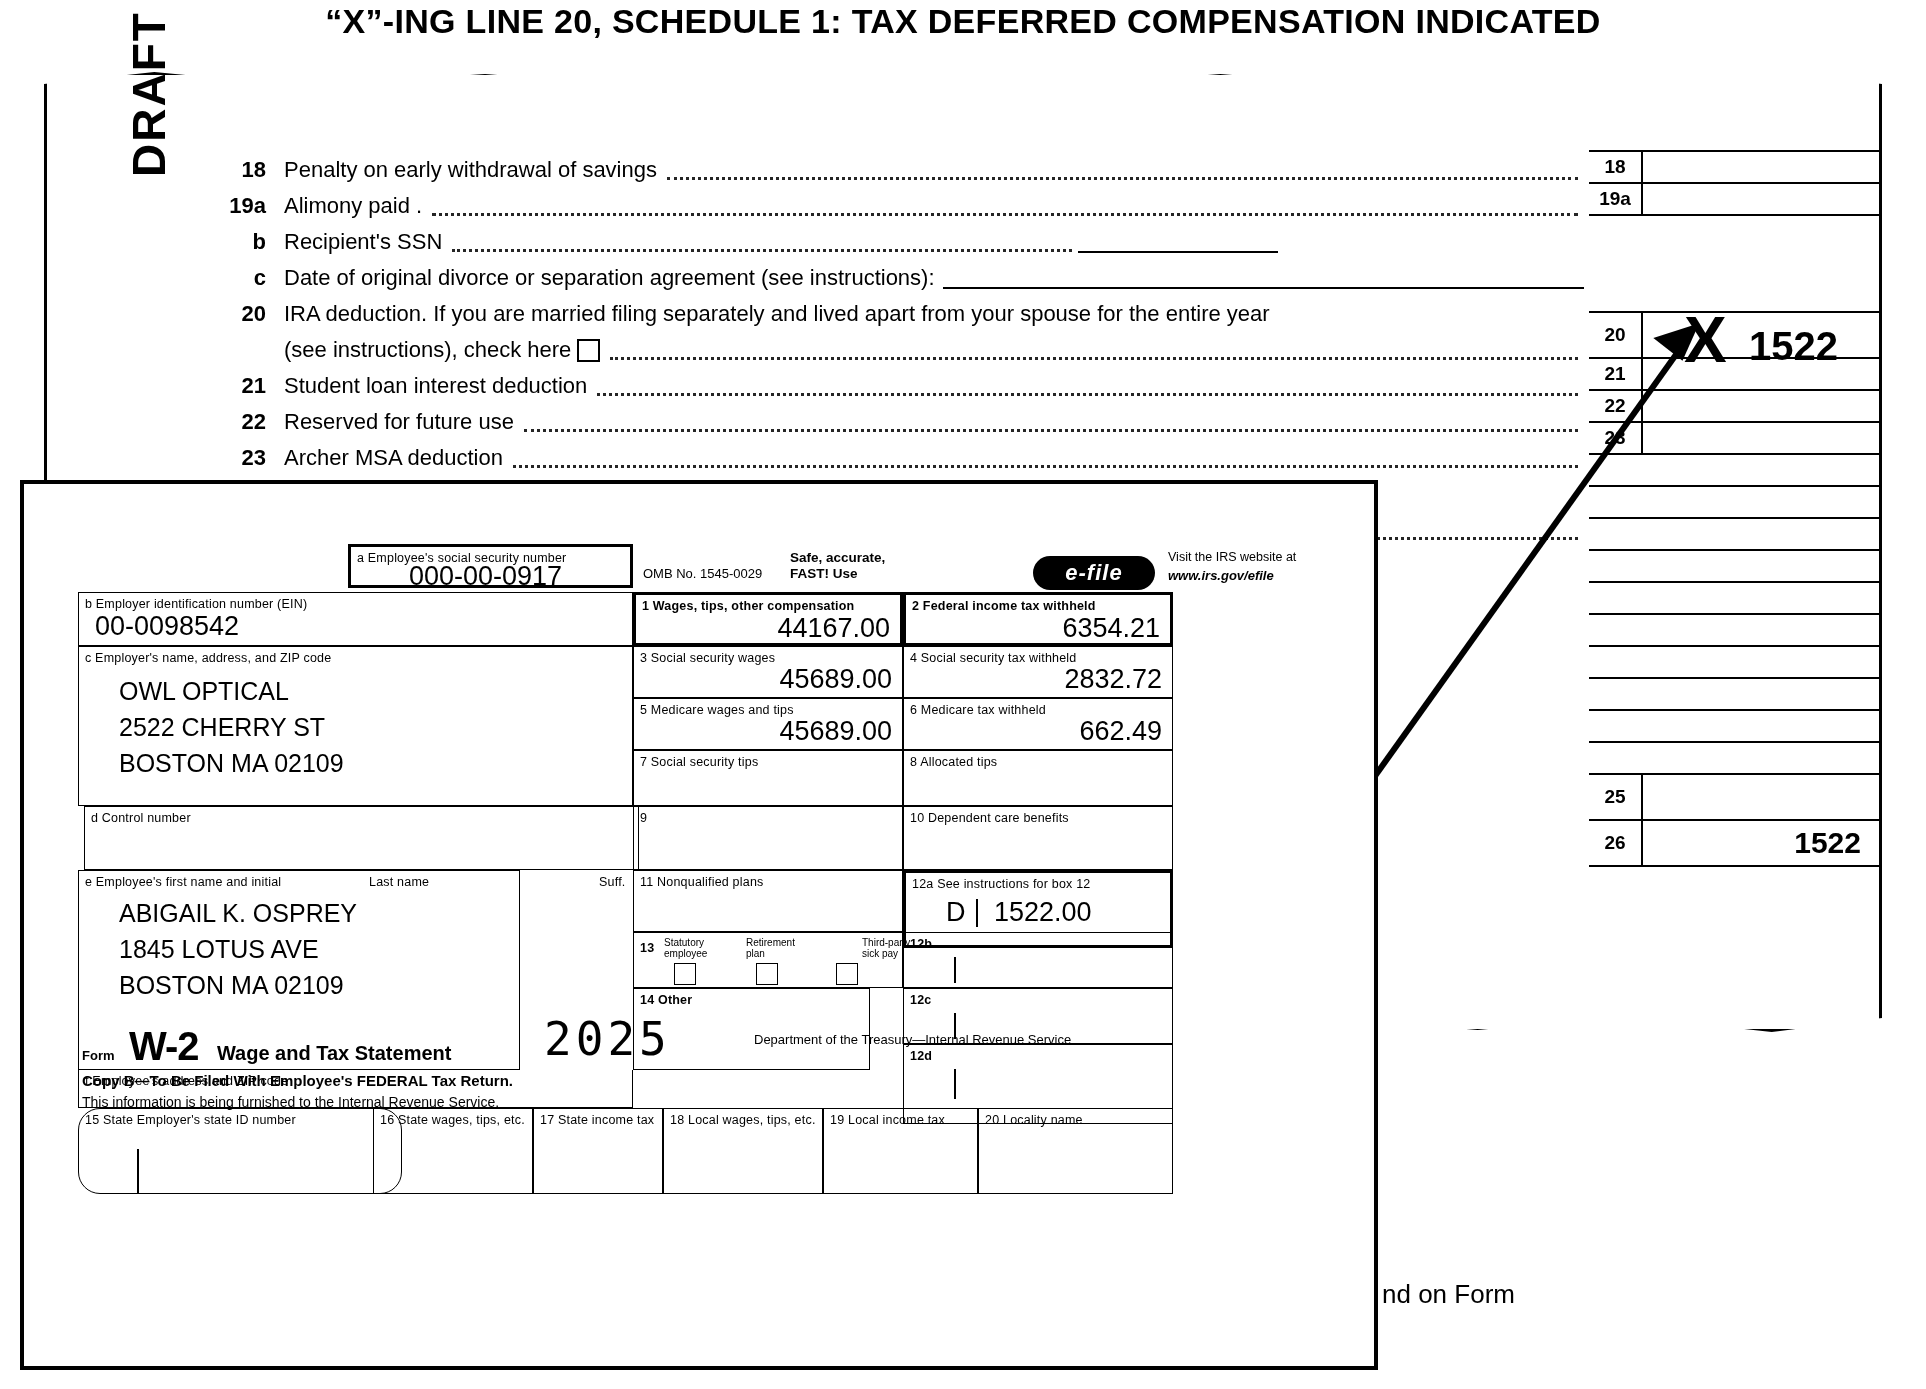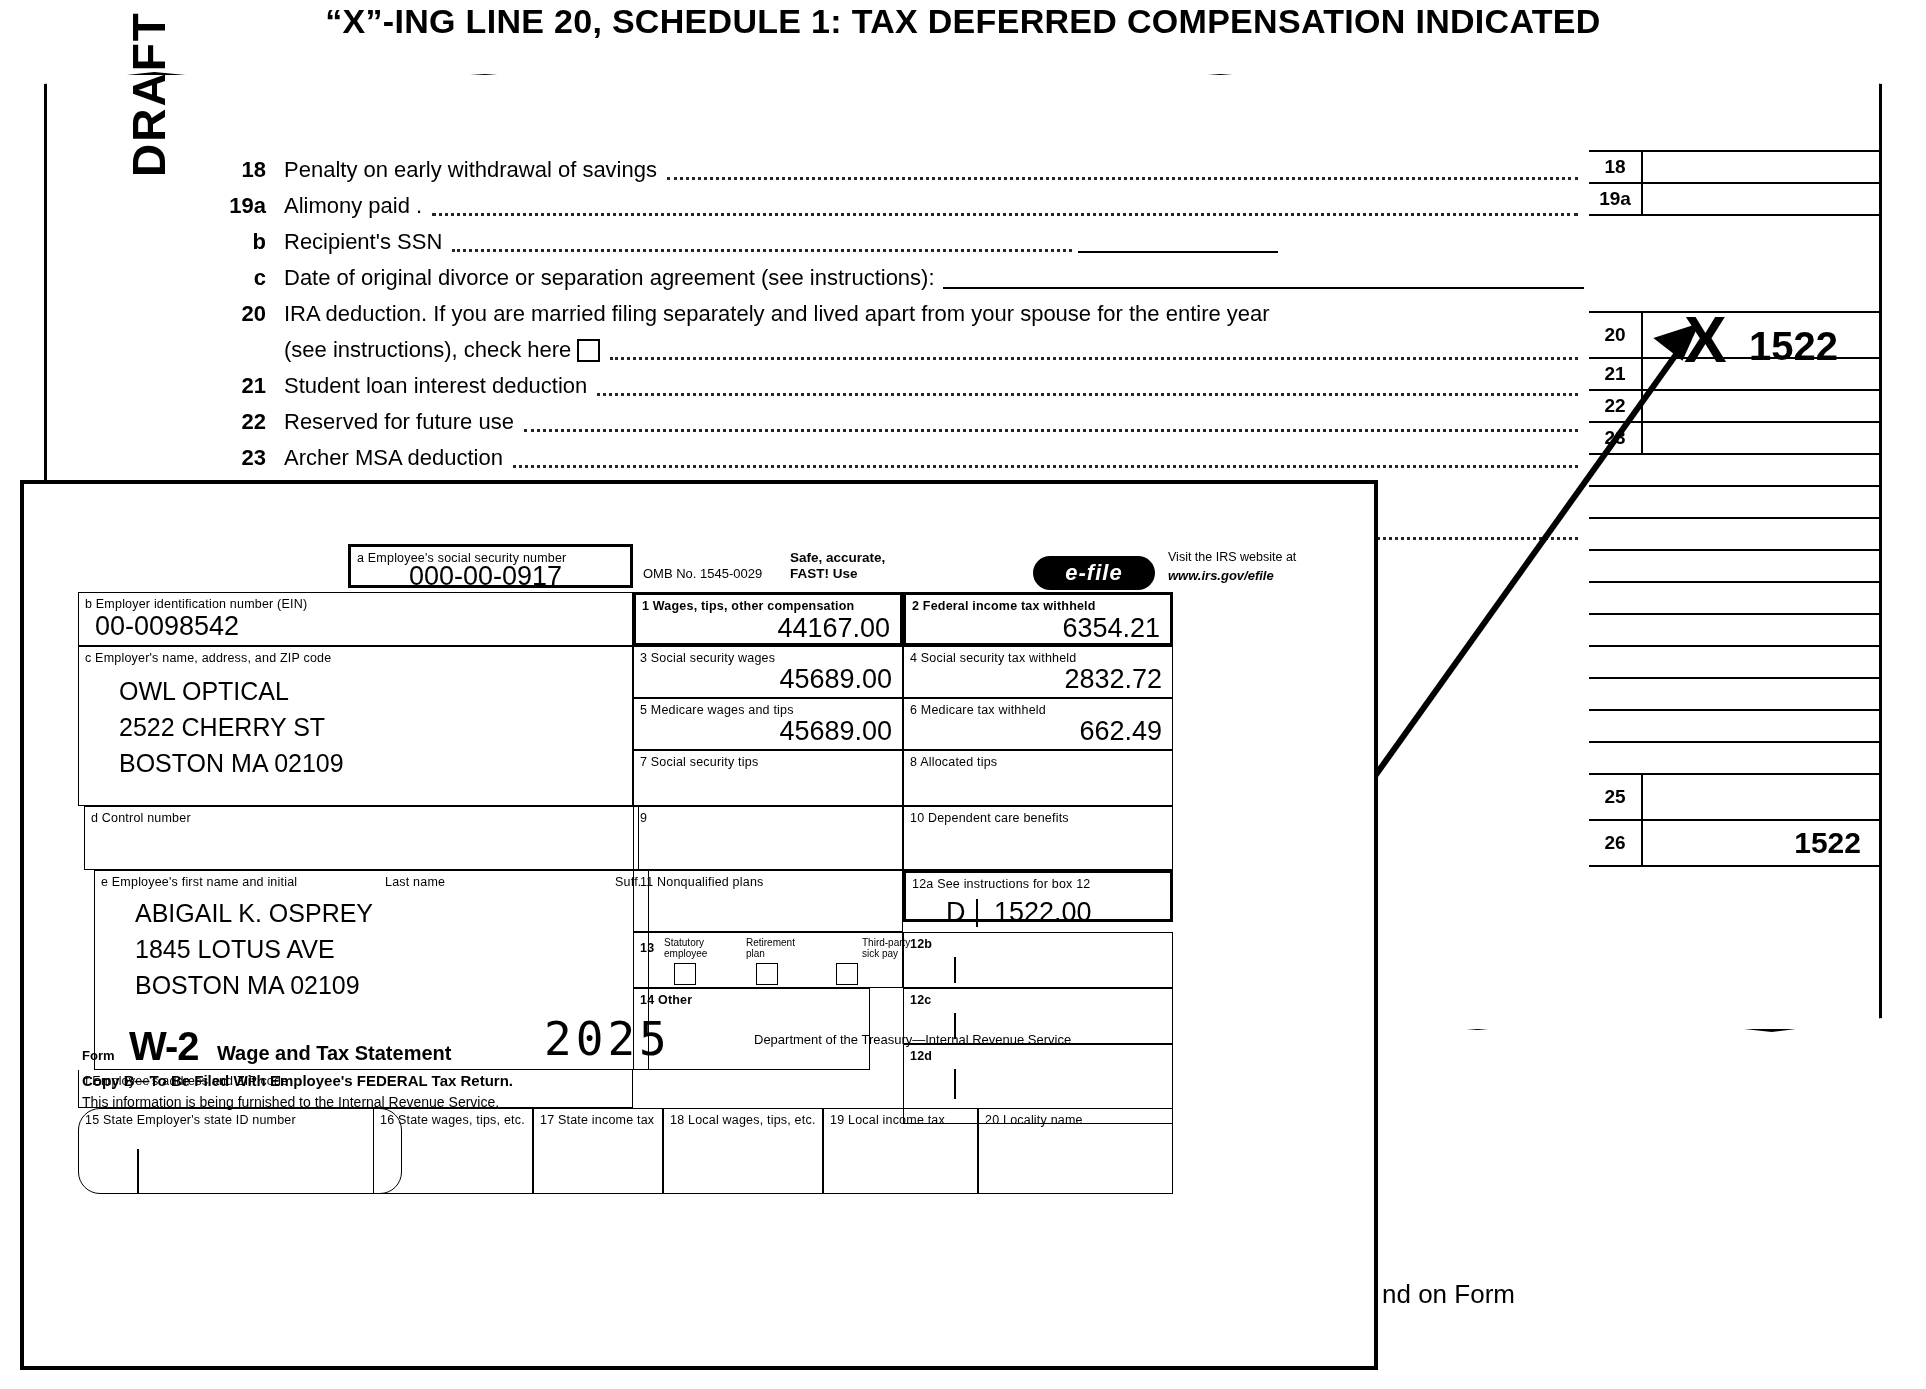--- a/index.html
+++ b/index.html
@@ -250,21 +250,21 @@
     </div>
     <div class="bx" style="left:0;top:102px;width:555px;height:160px;">
       <div class="cap">c  Employer's name, address, and ZIP code</div>
       <div class="name-line" style="top:30px;">OWL OPTICAL</div>
       <div class="name-line" style="top:66px;">2522 CHERRY ST</div>
       <div class="name-line" style="top:102px;">BOSTON MA 02109</div>
     </div>
     <div class="bx" style="left:0;top:262px;width:555px;height:64px;margin-left:6px;">
       <div class="cap">d  Control number</div>
     </div>
-    <div class="bx" style="left:16px;top:326px;width:555px;height:200px;">
+    <div class="bx" style="left:0;top:326px;width:442px;height:200px;">
       <div class="cap">e  Employee's first name and initial</div>
       <div class="cap" style="left:290px">Last name</div>
       <div class="cap" style="left:520px">Suff.</div>
       <div class="name-line" style="top:28px;">ABIGAIL K. OSPREY</div>
       <div class="name-line" style="top:64px;">1845 LOTUS AVE</div>
       <div class="name-line" style="top:100px;">BOSTON MA 02109</div>
     </div>
     <div class="bx" style="left:0;top:526px;width:555px;height:38px;border-top:none;">
       <div class="cap">f  Employee's address and ZIP code</div>
     </div>
@@ -306,21 +306,21 @@
     <div class="bx" style="left:555px;top:262px;width:270px;height:64px;">
       <div class="cap">9</div>
     </div>
     <div class="bx" style="left:825px;top:262px;width:270px;height:64px;">
       <div class="cap">10  Dependent care benefits</div>
     </div>
 
     <div class="bx" style="left:555px;top:326px;width:270px;height:62px;">
       <div class="cap">11  Nonqualified plans</div>
     </div>
-    <div class="bx thick" style="left:825px;top:326px;width:270px;height:52px;">
+    <div class="bx thick" style="left:825px;top:326px;width:270px;height:78px;">
       <div class="cap">12a See instructions for box 12</div>
       <div class="big" style="left:40px;top:24px;">D</div>
       <div style="position:absolute;left:70px;top:26px;width:2px;height:28px;background:#000;"></div>
       <div class="big" style="left:88px;top:24px;">1522.00</div>
     </div>
 
     <div class="bx" style="left:555px;top:388px;width:270px;height:56px;">
       <div class="cap capb" style="top:8px">13</div>
       <div style="position:absolute;left:30px;top:4px;font-size:10px;width:60px;line-height:1.1;">Statutory employee</div>
       <div style="position:absolute;left:112px;top:4px;font-size:10px;width:60px;line-height:1.1;">Retirement plan</div>

